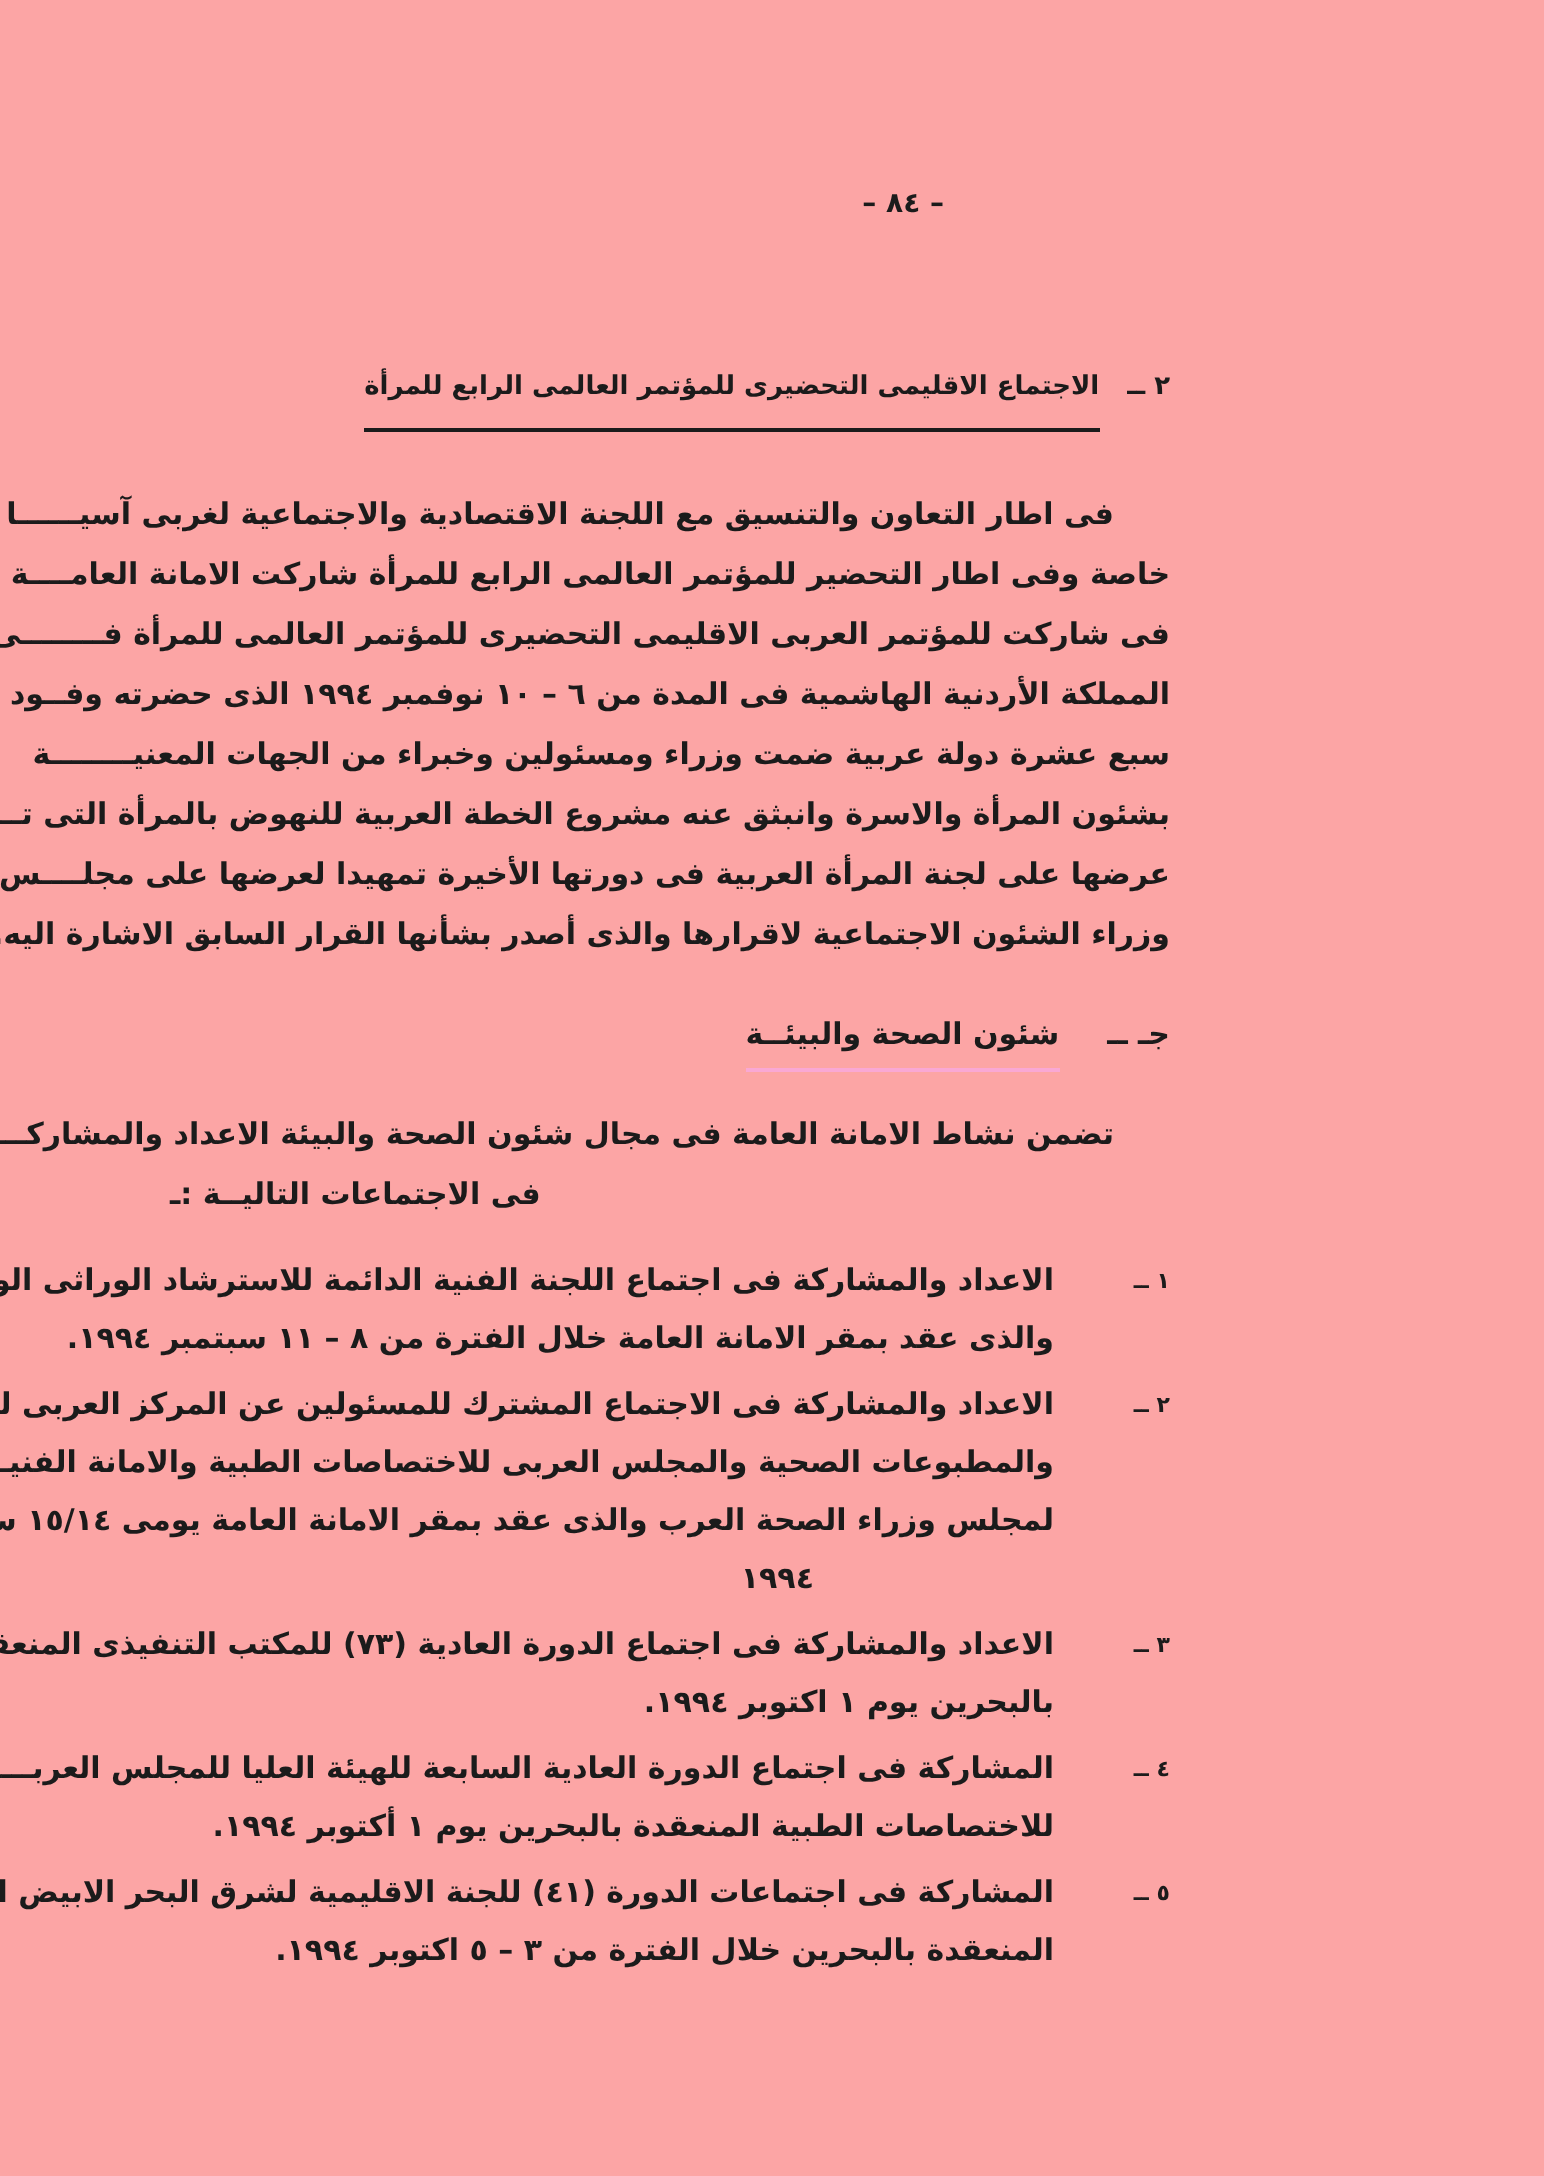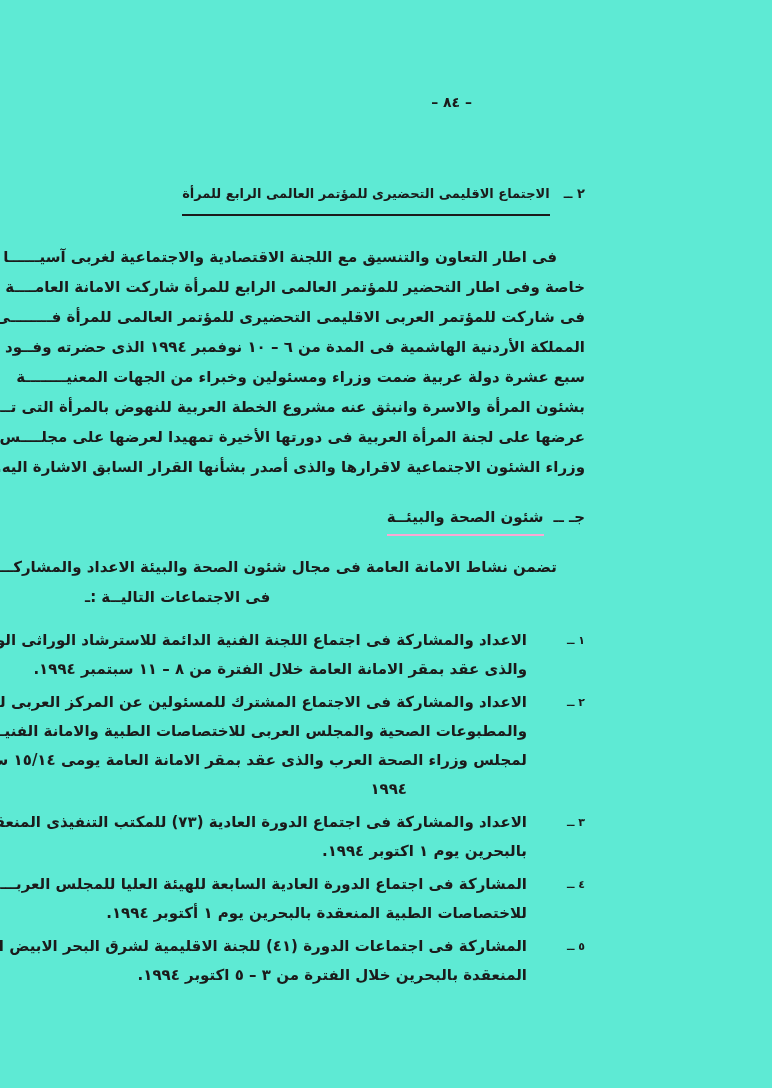--- a/index.html
+++ b/index.html
@@ -5,21 +5,21 @@
   html, body {
     margin: 0;
     padding: 0;
     background: #e8e8e8;
   }
   .page {
     position: relative;
     width: 772px;
     height: 1088px;
     margin: 0 auto;
-    background: #5eead4;
+    background: #fca5a5;
     overflow: hidden;
     direction: rtl;
     font-family: "DejaVu Sans", sans-serif;
     font-weight: 700;
     color: #1b1b1b;
   }
 
   
   .page-number {
     position: absolute;
@@ -66,21 +66,21 @@
 
   
   .sec-health-heading {
     position: absolute;
     top: 508px;
     right: 187px;
     font-size: 15px;
     white-space: nowrap;
   }
   .sec-health-heading .h-num {
-    margin-left: 10px;
+    margin-left: 24px;
     text-align: right;
   }
   .sec-health-heading .h-title {
     display: inline-block;
     border-bottom: 2px solid #f9a8d4;
     padding-bottom: 8px;
   }
 
   
   .meeting-list {

